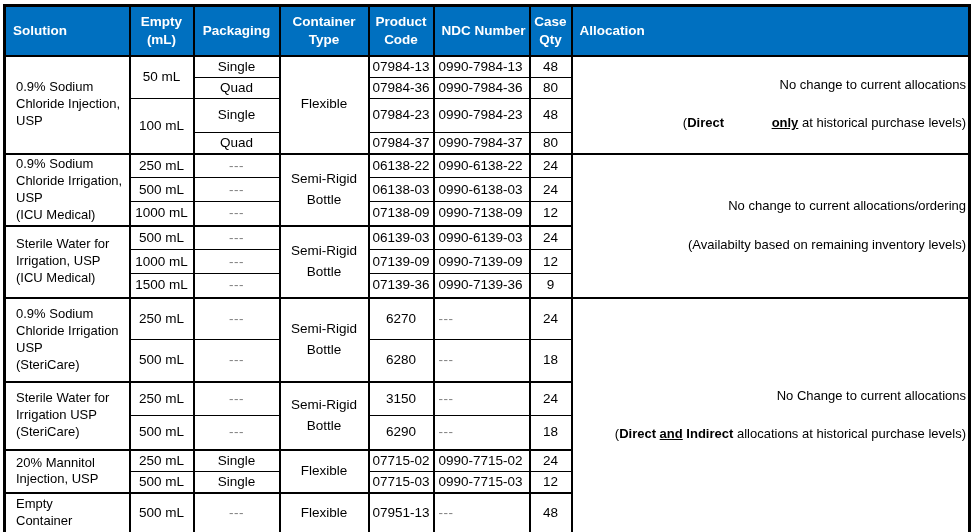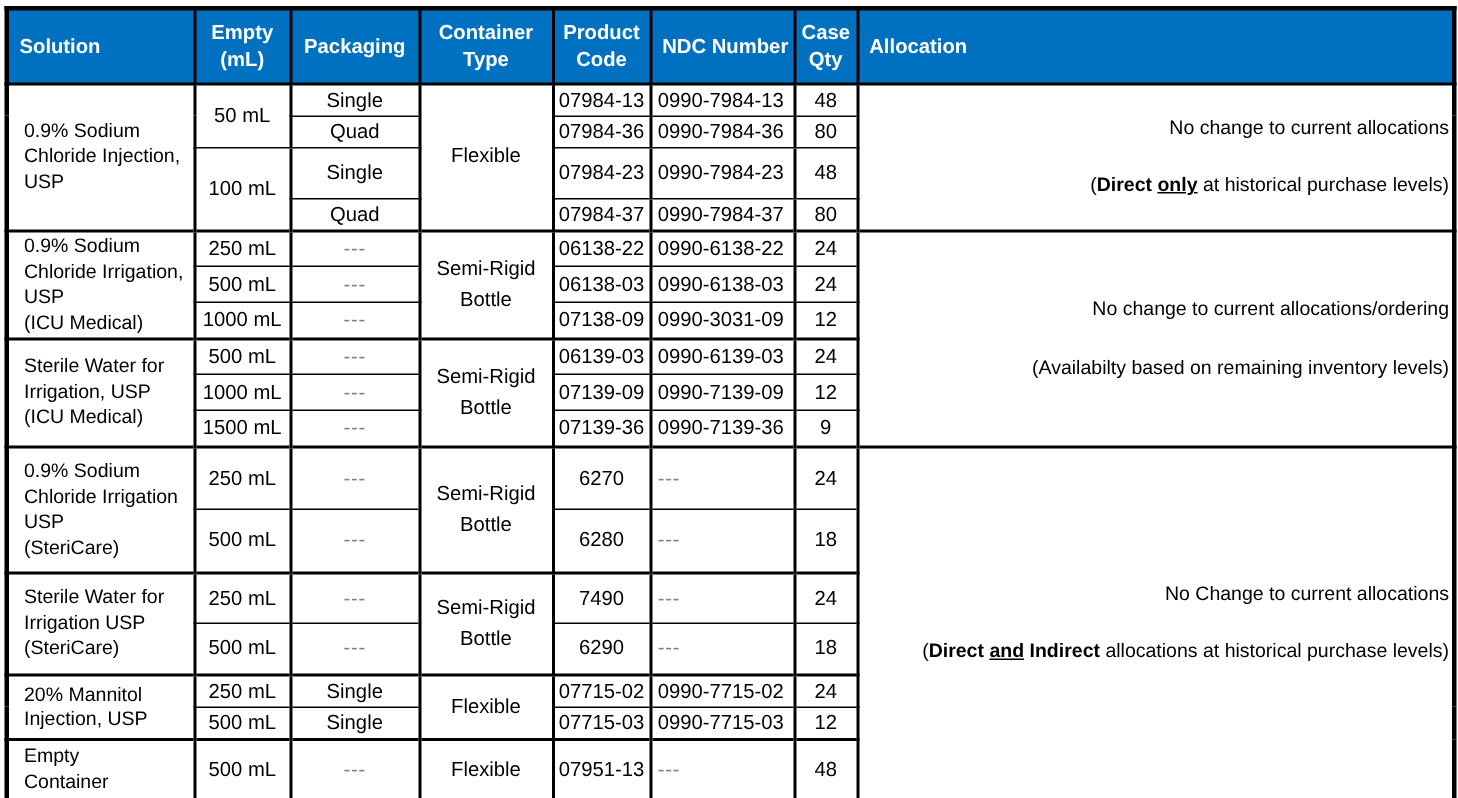--- a/index.html
+++ b/index.html
@@ -106,21 +106,21 @@
 Chloride Injection,
 USP</td>
       <td class="bt" rowspan="2">50 mL</td>
       <td class="bt">Single</td>
       <td class="container-type bt" rowspan="4">Flexible</td>
       <td class="bt">07984-13</td>
       <td class="ndc bt">0990-7984-13</td>
       <td class="bt">48</td>
       <td class="alloc-cell bt" rowspan="4">
         <div class="alloc-line"><span>No change to current allocations</span></div>
-        <div class="alloc-line"><span>(</span><span style="font-weight: bold;">Direct</span><span> </span><span style="font-weight: bold; text-decoration: underline;">only</span><span> at historical purchase levels)</span></div>
+        <div class="alloc-line"><span>(</span><span style="font-weight: bold;">Direct</span><span> </span><span style="font-weight: bold; text-decoration: underline; margin-left: 44px;">only</span><span> at historical purchase levels)</span></div>
       </td>
     </tr>
     <tr class="rh20">
       <td>Quad</td>
       <td>07984-36</td>
       <td class="ndc">0990-7984-36</td>
       <td>80</td>
     </tr>
     <tr class="rh20">
       <td rowspan="2">100 mL</td>
@@ -157,21 +157,21 @@
       <td>500 mL</td>
       <td class="dash">---</td>
       <td>06138-03</td>
       <td class="ndc">0990-6138-03</td>
       <td>24</td>
     </tr>
     <tr class="rh24">
       <td>1000 mL</td>
       <td class="dash">---</td>
       <td>07138-09</td>
-      <td class="ndc">0990-3031-09</td>
+      <td class="ndc">0990-7138-09</td>
       <td>12</td>
     </tr>
 
     <tr class="rh24">
       <td class="sol bt" rowspan="3">Sterile Water for
 Irrigation, USP
 (ICU Medical)</td>
       <td class="bt">500 mL</td>
       <td class="dash bt">---</td>
       <td class="container-type bt" rowspan="3">Semi-Rigid
@@ -221,21 +221,21 @@
     </tr>
 
     <tr class="rh34">
       <td class="sol bt" rowspan="2">Sterile Water for
 Irrigation USP
 (SteriCare)</td>
       <td class="bt">250 mL</td>
       <td class="dash bt">---</td>
       <td class="container-type bt" rowspan="2">Semi-Rigid
 Bottle</td>
-      <td class="bt">7490</td>
+      <td class="bt">3150</td>
       <td class="ndc dash bt">---</td>
       <td class="bt">24</td>
     </tr>
     <tr class="rh34">
       <td>500 mL</td>
       <td class="dash">---</td>
       <td>6290</td>
       <td class="ndc dash">---</td>
       <td>18</td>
     </tr>

